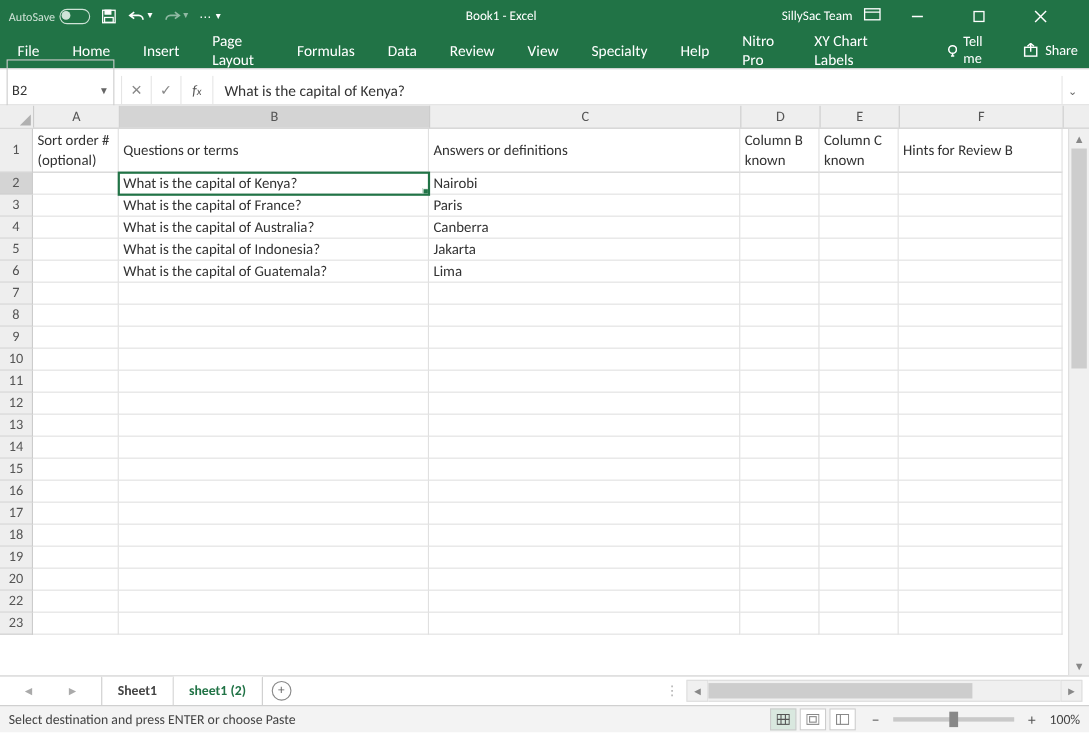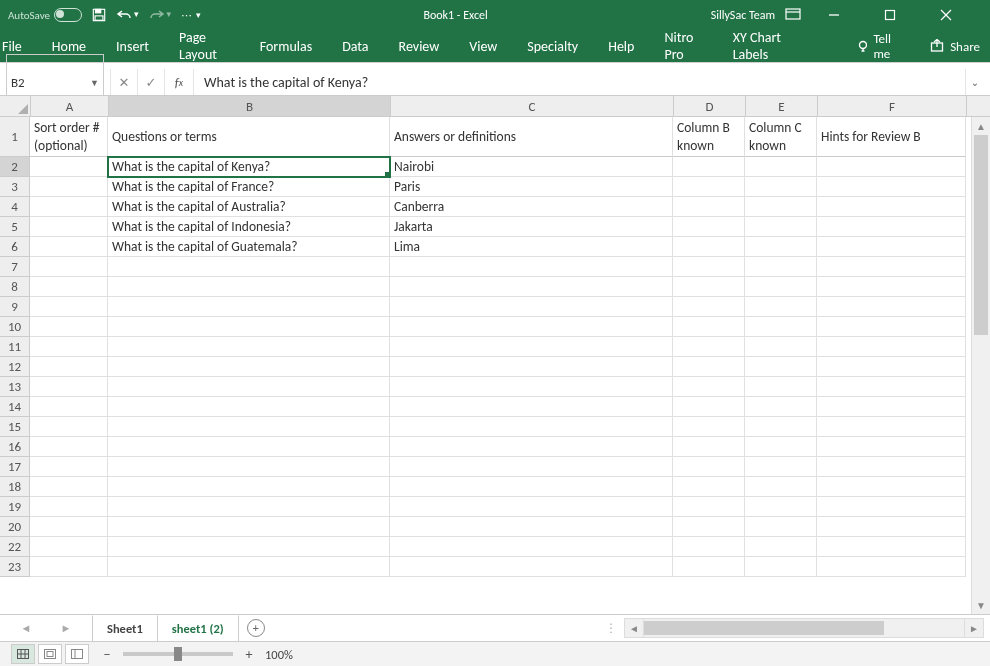--- a/index.html
+++ b/index.html
@@ -12,21 +12,21 @@
   .titlebar .right { display:flex; align-items:center; gap:10px; padding-right:21px; }
   .titlebar .autosave { display:flex; align-items:center; gap:4px; color:#cfe3d7; font-size:11px; }
   .autosave-toggle { width:26px; height:12px; border:1px solid #cfe3d7; border-radius:7px; position:relative; }
   .autosave-toggle::after { content:""; position:absolute; left:1px; top:1px; width:8px; height:8px; border-radius:50%; background:#cfe3d7; }
   .qat-icon { color:#fff; display:inline-flex; }
   .qat-disabled { opacity:0.5; }
   .caret { font-size:9px; margin-left:2px; }
   .win-btn { width:46px; height:30px; display:flex; align-items:center; justify-content:center; }
   .win-btn svg { stroke:#fff; }
 
-  .ribbon-tabs { background:#217346; height:32px; display:flex; align-items:center; color:#fff; font-size:14px; padding-left:2px; gap:30px; }
+  .ribbon-tabs { background:#217346; height:32px; display:flex; align-items:center; color:#fff; font-size:14px; padding-left:16px; gap:30px; }
   .ribbon-tabs .tab { cursor:default; }
   .ribbon-spacer { flex:1; }
   .tellme { display:flex; align-items:center; gap:6px; font-size:13px; }
   .share { display:flex; align-items:center; gap:6px; font-size:13px; padding-right:10px; }
 
   .divider { height:1px; background:#d0d0d0; }
 
   
   .formula-row { height:26px; display:flex; align-items:stretch; border-bottom:1px solid #ccc; background:#fff; margin-top:6px;}
   .namebox-wrap { margin-left:6px; display:flex; align-items:center; }
@@ -436,20 +436,21 @@
     <div class="hscroll">
       <div class="harrow">◄</div>
       <div class="htrack">
           <div class="hthumb"></div>
         </div>
       <div class="harrow">►</div>
     </div>
   </div>
 
   <div class="status">
+    <div class="msg">Select destination and press ENTER or choose Paste</div>
     <div class="viewbtn active">
       <svg width="12" height="10" fill="none" stroke="#555" stroke-width="1">
           <rect x="0.5" y="0.5" width="11" height="9"></rect>
           <line x1="4" y1="0.5" x2="4" y2="9.5"></line>
           <line x1="8" y1="0.5" x2="8" y2="9.5"></line>
           <line x1="0.5" y1="5" x2="11.5" y2="5"></line>
         </svg>
     </div>
     <div class="viewbtn">
       <svg width="12" height="10" fill="none" stroke="#888" stroke-width="1">

